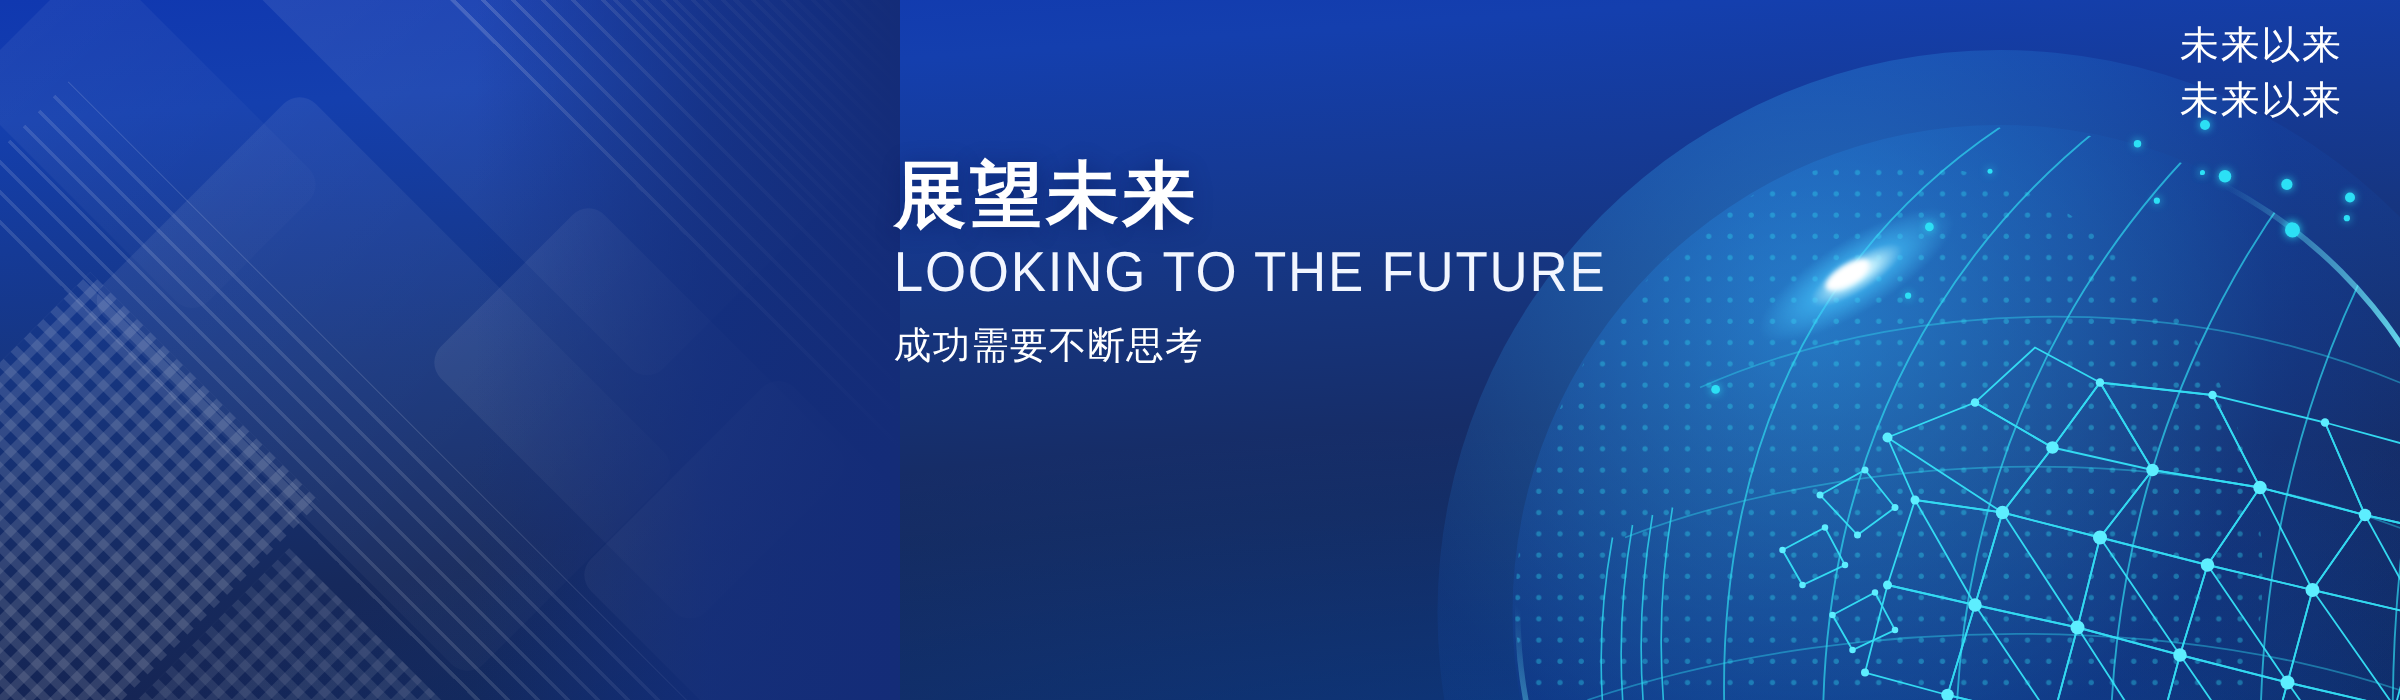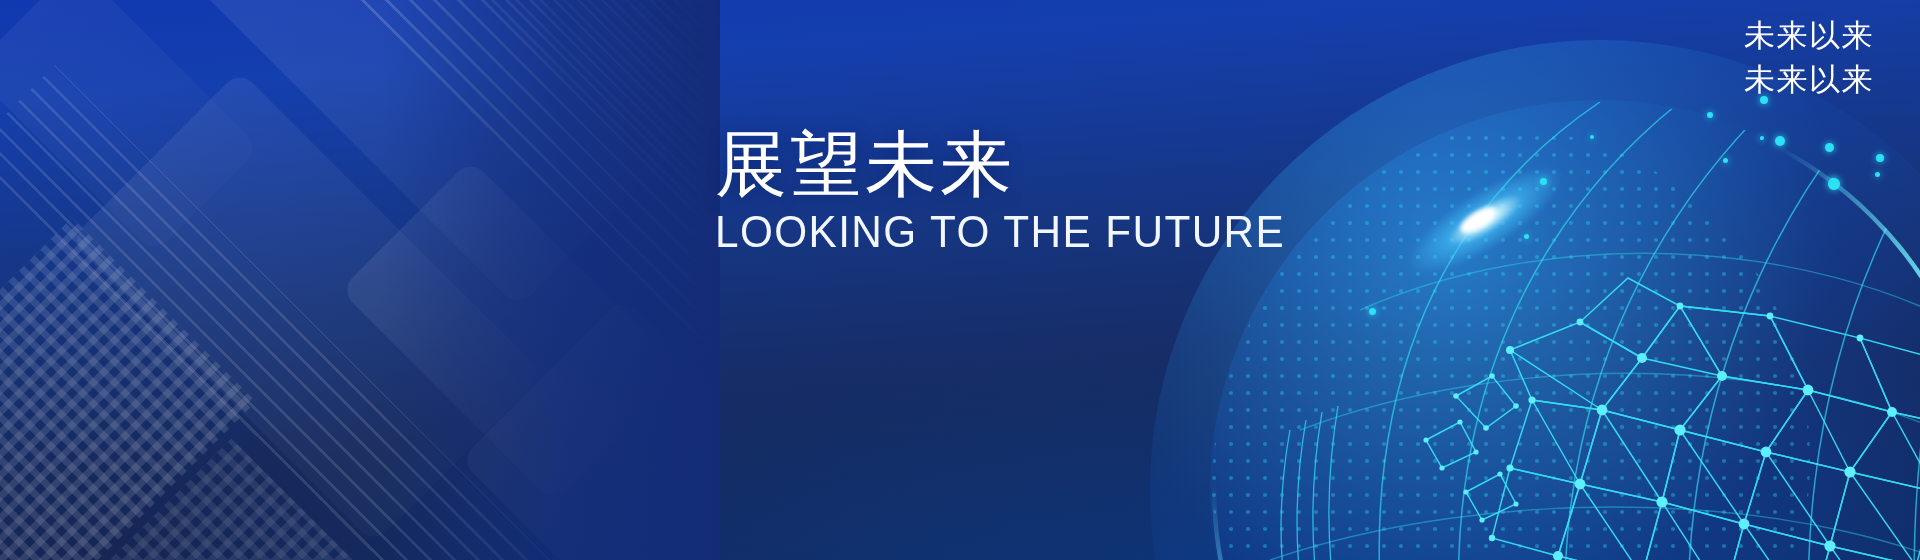--- a/index.html
+++ b/index.html
@@ -79,21 +79,21 @@
     transform:rotate(-32deg);border-radius:50%;
     background:#ffffff;filter:blur(2px);
   }
   .globe-svg{position:absolute;inset:0;width:100%;height:100%;}
 
   .sparks span{position:absolute;border-radius:50%;background:#2ce0f5;box-shadow:0 0 7px rgba(44,224,245,.9);}
 
   
   .copy{position:absolute;left:715px;top:128px;width:760px;}
   .headline{
-    font-size:72px;font-weight:400;color:#ffffff;line-height:1;
+    font-size:58px;font-weight:700;color:#ffffff;line-height:1;
     letter-spacing:3px;margin:0 0 8px 0;
     text-shadow:0 2px 18px rgba(0,20,80,.45);
   }
   .subline{
     font-size:45px;font-weight:300;color:#f2f6ff;line-height:1.06;
     letter-spacing:1.5px;margin:0 0 16px 0;
     transform:scaleX(.94);transform-origin:left center;
   }
   .cn-line{
     font-size:30px;font-weight:500;color:#ffffff;line-height:1.28;
@@ -308,16 +308,17 @@
 
   <div class="corner">
     <div>未来以来</div>
     <div>未来以来</div>
   </div>
 
   <div class="copy">
     <h1 class="headline">展望未来</h1>
     <div class="subline">LOOKING TO THE FUTURE</div>
     <div class="cn-block">
+      <p class="cn-line">成功需要不断思考</p>
     </div>
   </div>
 
 </div>
 
 </body></html>

